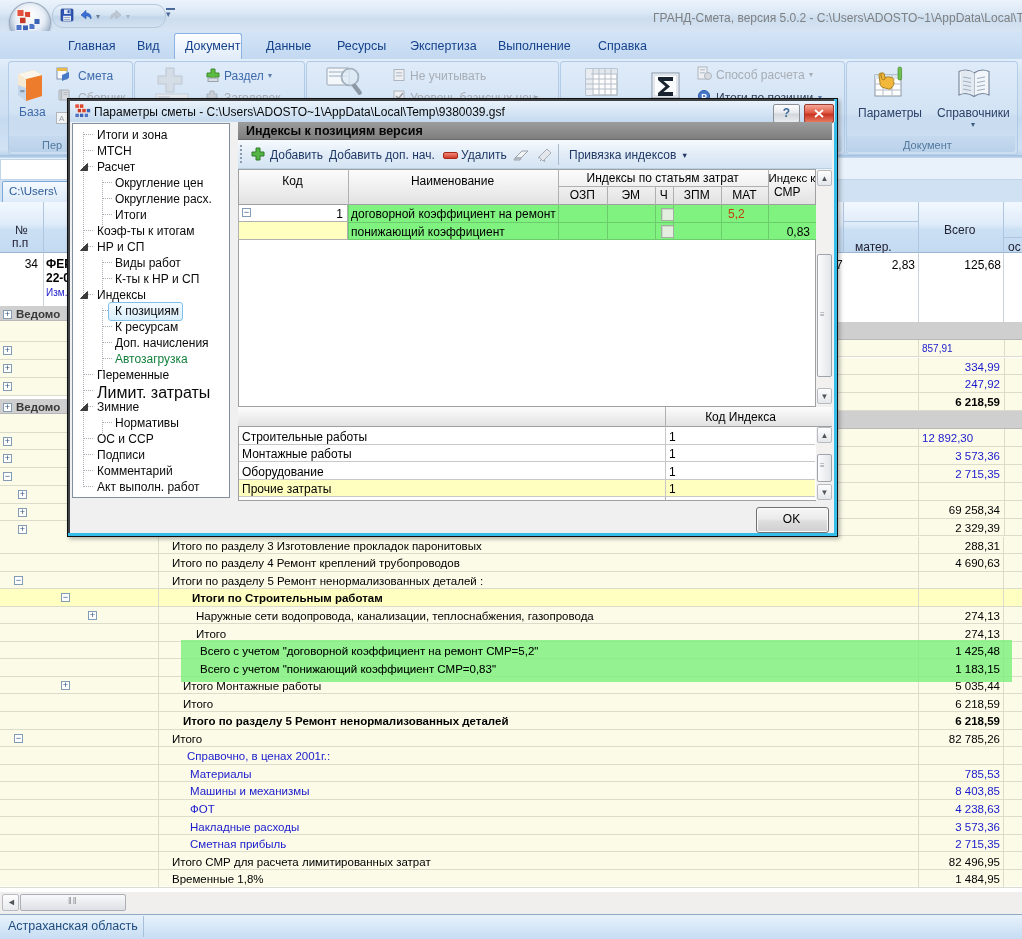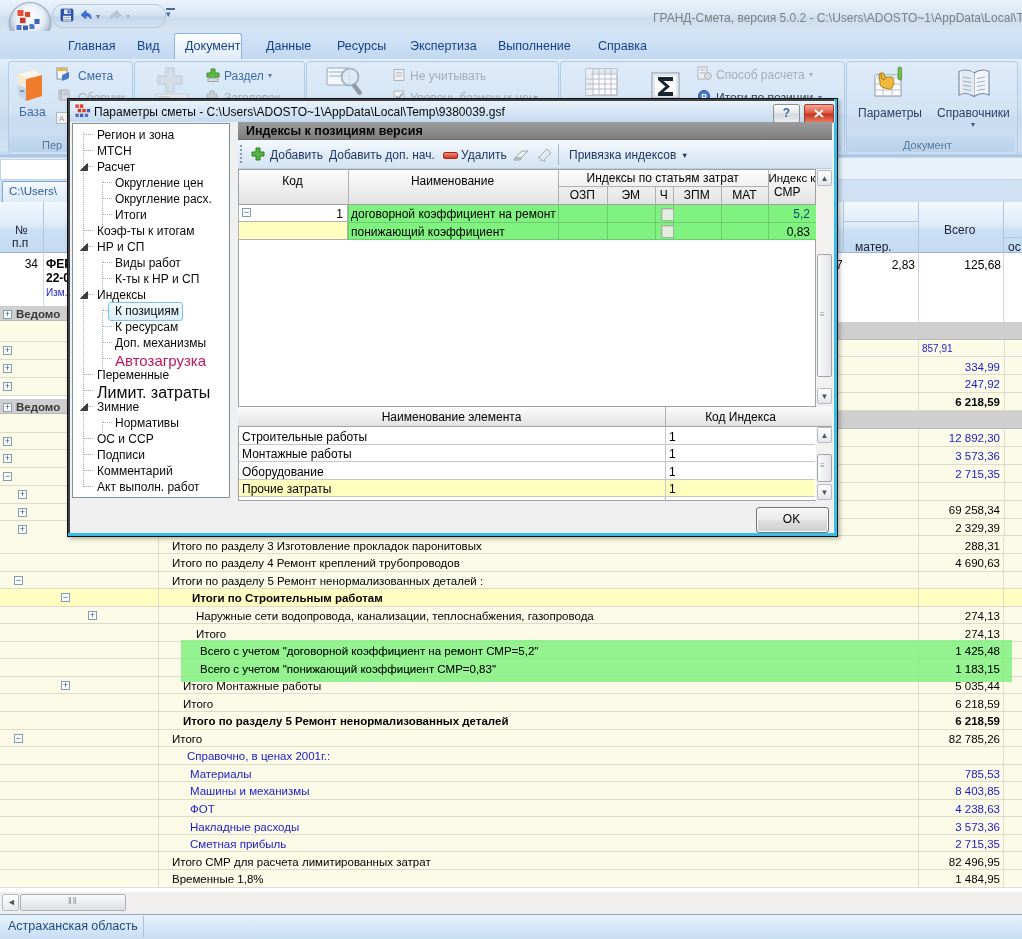--- a/index.html
+++ b/index.html
@@ -306,21 +306,21 @@
     </div>
 <div class="ab" style="left:838px;top:393.3px;width:184px;height:17.899999999999977px;background:#FBFBE8;border-bottom:1px solid #DCDCCC;box-sizing:border-box">
       <div style="position:absolute;left:80px;top:0;width:1px;height:100%;background:#DCDCCC"></div>
       <div style="position:absolute;left:165.5px;top:0;width:1px;height:100%;background:#DCDCCC"></div>
       <div class="tx" style="left:84px;top:4px;width:78px;text-align:right;color:#000;font-weight:bold;font-size:11.5px">6 218,59</div>
     </div>
 <div class="ab" style="left:838px;top:411.2px;width:184px;height:17.900000000000034px;background:#CFCFCF;border-bottom:1px solid #B8B8B8;box-sizing:border-box"></div>
 <div class="ab" style="left:838px;top:429.1px;width:184px;height:17.899999999999977px;background:#FBFBE8;border-bottom:1px solid #DCDCCC;box-sizing:border-box">
       <div style="position:absolute;left:80px;top:0;width:1px;height:100%;background:#DCDCCC"></div>
       <div style="position:absolute;left:165.5px;top:0;width:1px;height:100%;background:#DCDCCC"></div>
-      <div class="tx" style="left:84px;top:4px;width:78px;text-align:right;color:#1A1ACD;font-weight:normal;font-size:11.5px">12 892,30</div>
+      <div class="tx" style="left:84px;top:4px;width:78px;text-align:left;color:#1A1ACD;font-weight:normal;font-size:11.5px">12 892,30</div>
     </div>
 <div class="ab" style="left:838px;top:447px;width:184px;height:17.899999999999977px;background:#FBFBE8;border-bottom:1px solid #DCDCCC;box-sizing:border-box">
       <div style="position:absolute;left:80px;top:0;width:1px;height:100%;background:#DCDCCC"></div>
       <div style="position:absolute;left:165.5px;top:0;width:1px;height:100%;background:#DCDCCC"></div>
       <div class="tx" style="left:84px;top:4px;width:78px;text-align:right;color:#1A1ACD;font-weight:normal;font-size:11.5px">3 573,36</div>
     </div>
 <div class="ab" style="left:838px;top:464.9px;width:184px;height:17.900000000000034px;background:#FBFBE8;border-bottom:1px solid #DCDCCC;box-sizing:border-box">
       <div style="position:absolute;left:80px;top:0;width:1px;height:100%;background:#DCDCCC"></div>
       <div style="position:absolute;left:165.5px;top:0;width:1px;height:100%;background:#DCDCCC"></div>
       <div class="tx" style="left:84px;top:4px;width:78px;text-align:right;color:#1A1ACD;font-weight:normal;font-size:11.5px">2 715,35</div>
@@ -448,21 +448,21 @@
 
  <div class="ab" style="left:736px;top:5px;width:28px;height:17px;border:1px solid #9A3A30;border-radius:2px;
    background:linear-gradient(#F4A898,#E05A44 45%,#C83422 55%,#E87A60);text-align:center">
    <svg width="10" height="9" style="margin-top:4px">
           <path d="M1 1 L9 8 M9 1 L1 8" stroke="#fff" stroke-width="1.8"></path>
         </svg>
  </div>
 <div class="ab" style="left:4px;top:24px;width:158px;height:375px;background:#fff;border:1px solid #828F9C;box-sizing:border-box"></div>
 <div class="ab" style="left:15px;top:33px;width:1px;height:355px;background:repeating-linear-gradient(#A8AEB4 0 1px,transparent 1px 2px)"></div>
 <div class="ab" style="left:16px;top:34.5px;width:9px;height:1px;background:repeating-linear-gradient(90deg,#A8AEB4 0 1px,transparent 1px 2px)"></div>
-<div class="tx" style="left:29px;top:29.5px;color:#0A0A0A;font-size:12px">Регион и зона</div>
+<div class="tx" style="left:29px;top:29.5px;color:#0A0A0A;font-size:12px">Итоги и зона</div>
 <div class="ab" style="left:16px;top:50.5px;width:9px;height:1px;background:repeating-linear-gradient(90deg,#A8AEB4 0 1px,transparent 1px 2px)"></div>
 <div class="tx" style="left:29px;top:45.5px;color:#0A0A0A;font-size:12px">МТСН</div>
 <div class="ab" style="left:16px;top:66.5px;width:9px;height:1px;background:repeating-linear-gradient(90deg,#A8AEB4 0 1px,transparent 1px 2px)"></div>
 <svg class="ab" style="left:11px;top:62.5px" width="10" height="10">
         <path d="M8.5 1.5 L8.5 8.5 L1.5 8.5 Z" fill="#3C3C3C" stroke="#3C3C3C"></path>
       </svg>
 <div class="tx" style="left:29px;top:61.5px;color:#0A0A0A;font-size:12px">Расчет</div>
 <div class="ab" style="left:35px;top:82.5px;width:9px;height:1px;background:repeating-linear-gradient(90deg,#A8AEB4 0 1px,transparent 1px 2px)"></div>
 <div class="tx" style="left:47px;top:77.5px;color:#0A0A0A;font-size:12px">Округление цен</div>
 <div class="ab" style="left:35px;top:98.5px;width:9px;height:1px;background:repeating-linear-gradient(90deg,#A8AEB4 0 1px,transparent 1px 2px)"></div>
@@ -484,23 +484,23 @@
 <svg class="ab" style="left:11px;top:190.5px" width="10" height="10">
         <path d="M8.5 1.5 L8.5 8.5 L1.5 8.5 Z" fill="#3C3C3C" stroke="#3C3C3C"></path>
       </svg>
 <div class="tx" style="left:29px;top:189.5px;color:#0A0A0A;font-size:12px">Индексы</div>
 <div class="ab" style="left:35px;top:210.5px;width:9px;height:1px;background:repeating-linear-gradient(90deg,#A8AEB4 0 1px,transparent 1px 2px)"></div>
 <div class="ab" style="left:40px;top:203.0px;width:73px;height:17px;border:1px solid #7FC0E8;border-radius:3px;background:linear-gradient(#F3FAFE,#D9EFFC)"></div>
 <div class="tx" style="left:47px;top:205.5px;color:#0A0A0A;font-size:12px">К позициям</div>
 <div class="ab" style="left:35px;top:226.5px;width:9px;height:1px;background:repeating-linear-gradient(90deg,#A8AEB4 0 1px,transparent 1px 2px)"></div>
 <div class="tx" style="left:47px;top:221.5px;color:#0A0A0A;font-size:12px">К ресурсам</div>
 <div class="ab" style="left:35px;top:242.5px;width:9px;height:1px;background:repeating-linear-gradient(90deg,#A8AEB4 0 1px,transparent 1px 2px)"></div>
-<div class="tx" style="left:47px;top:237.5px;color:#0A0A0A;font-size:12px">Доп. механизмы</div>
+<div class="tx" style="left:47px;top:237.5px;color:#0A0A0A;font-size:12px">Доп. начисления</div>
 <div class="ab" style="left:35px;top:258.5px;width:9px;height:1px;background:repeating-linear-gradient(90deg,#A8AEB4 0 1px,transparent 1px 2px)"></div>
-<div class="tx" style="left:47px;top:253.5px;color:#be185d;font-size:15px">Автозагрузка</div>
+<div class="tx" style="left:47px;top:253.5px;color:#15803d;font-size:12px">Автозагрузка</div>
 <div class="ab" style="left:16px;top:274.5px;width:9px;height:1px;background:repeating-linear-gradient(90deg,#A8AEB4 0 1px,transparent 1px 2px)"></div>
 <div class="tx" style="left:29px;top:269.5px;color:#0A0A0A;font-size:12px">Переменные</div>
 <div class="ab" style="left:16px;top:290.5px;width:9px;height:1px;background:repeating-linear-gradient(90deg,#A8AEB4 0 1px,transparent 1px 2px)"></div>
 <div class="tx" style="left:29px;top:285.5px;color:#0A0A0A;font-size:16px">Лимит. затраты</div>
 <div class="ab" style="left:16px;top:306.5px;width:9px;height:1px;background:repeating-linear-gradient(90deg,#A8AEB4 0 1px,transparent 1px 2px)"></div>
 <svg class="ab" style="left:11px;top:302.5px" width="10" height="10">
         <path d="M8.5 1.5 L8.5 8.5 L1.5 8.5 Z" fill="#3C3C3C" stroke="#3C3C3C"></path>
       </svg>
 <div class="tx" style="left:29px;top:301.5px;color:#0A0A0A;font-size:12px">Зимние</div>
 <div class="ab" style="left:35px;top:322.5px;width:9px;height:1px;background:repeating-linear-gradient(90deg,#A8AEB4 0 1px,transparent 1px 2px)"></div>
@@ -578,37 +578,36 @@
 <div class="ab" style="left:586.7px;top:105.5px;width:1px;height:35px;background:#6CCB6C"></div>
 <div class="ab" style="left:604.9px;top:105.5px;width:1px;height:35px;background:#6CCB6C"></div>
 <div class="ab" style="left:652.6px;top:105.5px;width:1px;height:35px;background:#6CCB6C"></div>
 <div class="ab" style="left:700.2px;top:105.5px;width:1px;height:35px;background:#6CCB6C"></div>
 <div class="ab" style="left:279.5px;top:122.5px;width:468.5px;height:1px;background:#6CCB6C"></div>
 <div class="ab" style="left:279.5px;top:140px;width:468.5px;height:1px;background:#6CCB6C"></div>
 
 <div class="exp" style="left:174px;top:109px">−</div>
 <div class="tx" style="left:200px;top:109px;width:75px;text-align:right;color:#000;font-size:12px">1</div>
 <div class="tx" style="left:283px;top:109px;color:#000;font-size:12px">договорной коэффициент на ремонт</div>
-<div class="tx" style="left:660px;top:109px;width:82px;text-align:right;color:#0c4a6e;font-size:12px">5,2</div>
+<div class="tx" style="left:660px;top:109px;width:82px;color:#c2410c;font-size:12px">5,2</div>
 <div class="tx" style="left:283px;top:126.5px;color:#000;font-size:12px">понижающий коэффициент</div>
 <div class="tx" style="left:660px;top:126.5px;width:82px;text-align:right;color:#000;font-size:12px">0,83</div>
 <div class="ab" style="left:593px;top:108.5px;width:11px;height:11px;background:#E4EEE0;border:1px solid #A2B0A0;box-shadow:inset 1px 1px 0 #CBD8C8"></div>
 <div class="ab" style="left:593px;top:126px;width:11px;height:11px;background:#E4EEE0;border:1px solid #A2B0A0;box-shadow:inset 1px 1px 0 #CBD8C8"></div>
 
 <div class="ab" style="left:748px;top:70px;width:16px;height:237px;background:#F2F1F0"></div>
 <div class="ab" style="left:748.5px;top:71px;width:15px;height:16px;border:1px solid #B8BCC2;border-radius:2px;background:linear-gradient(#FDFDFD,#E4E7EA);box-sizing:border-box"></div>
 <div class="tx" style="left:752.5px;top:76px;color:#50565C;font-size:8px">▲</div>
 <div class="ab" style="left:748.5px;top:155px;width:15px;height:123px;border:1px solid #9FA4AA;border-radius:2px;background:linear-gradient(90deg,#FBFBFC,#E2E5E9);box-sizing:border-box"></div>
 <div class="tx" style="left:752px;top:212px;color:#8A8E94;font-size:8px;letter-spacing:0">≡</div>
 <div class="ab" style="left:748.5px;top:289px;width:15px;height:16px;border:1px solid #B8BCC2;border-radius:2px;background:linear-gradient(#FDFDFD,#E4E7EA);box-sizing:border-box"></div>
 <div class="tx" style="left:752.5px;top:294px;color:#50565C;font-size:8px">▼</div>
 
 <div class="ab" style="left:170px;top:307.5px;width:594px;height:94.5px;background:#fff;border:1px solid #A0A0A0;box-sizing:border-box"></div>
 <div class="ab" style="left:170px;top:307.5px;width:594px;height:20.5px;background:linear-gradient(#FCFCFC,#EDEDED 60%,#E2E2E2);border-bottom:1px solid #A0A0A0;box-sizing:border-box"></div>
-<div class="tx" style="left:170px;top:312px;width:427px;text-align:center;color:#000;font-size:12px">Наименование элемента</div>
 <div class="tx" style="left:597px;top:312px;width:151px;text-align:center;color:#000;font-size:12px">Код Индекса</div>
 <div class="ab" style="left:597px;top:307.5px;width:1px;height:94px;background:#B0B0B0"></div>
 <div class="ab" style="left:171px;top:328.0px;width:576px;height:17.5px;background:#fff;border-bottom:1px solid #C8C8C8;box-sizing:border-box"></div>
 <div class="tx" style="left:174px;top:331.5px;color:#000;font-size:12px">Строительные работы</div>
 <div class="tx" style="left:601px;top:331.5px;color:#000;font-size:12px">1</div>
 <div class="ab" style="left:171px;top:345.5px;width:576px;height:17.5px;background:#fff;border-bottom:1px solid #C8C8C8;box-sizing:border-box"></div>
 <div class="tx" style="left:174px;top:349.0px;color:#000;font-size:12px">Монтажные работы</div>
 <div class="tx" style="left:601px;top:349.0px;color:#000;font-size:12px">1</div>
 <div class="ab" style="left:171px;top:363.0px;width:576px;height:17.5px;background:#fff;border-bottom:1px solid #C8C8C8;box-sizing:border-box"></div>
 <div class="tx" style="left:174px;top:366.5px;color:#000;font-size:12px">Оборудование</div>

